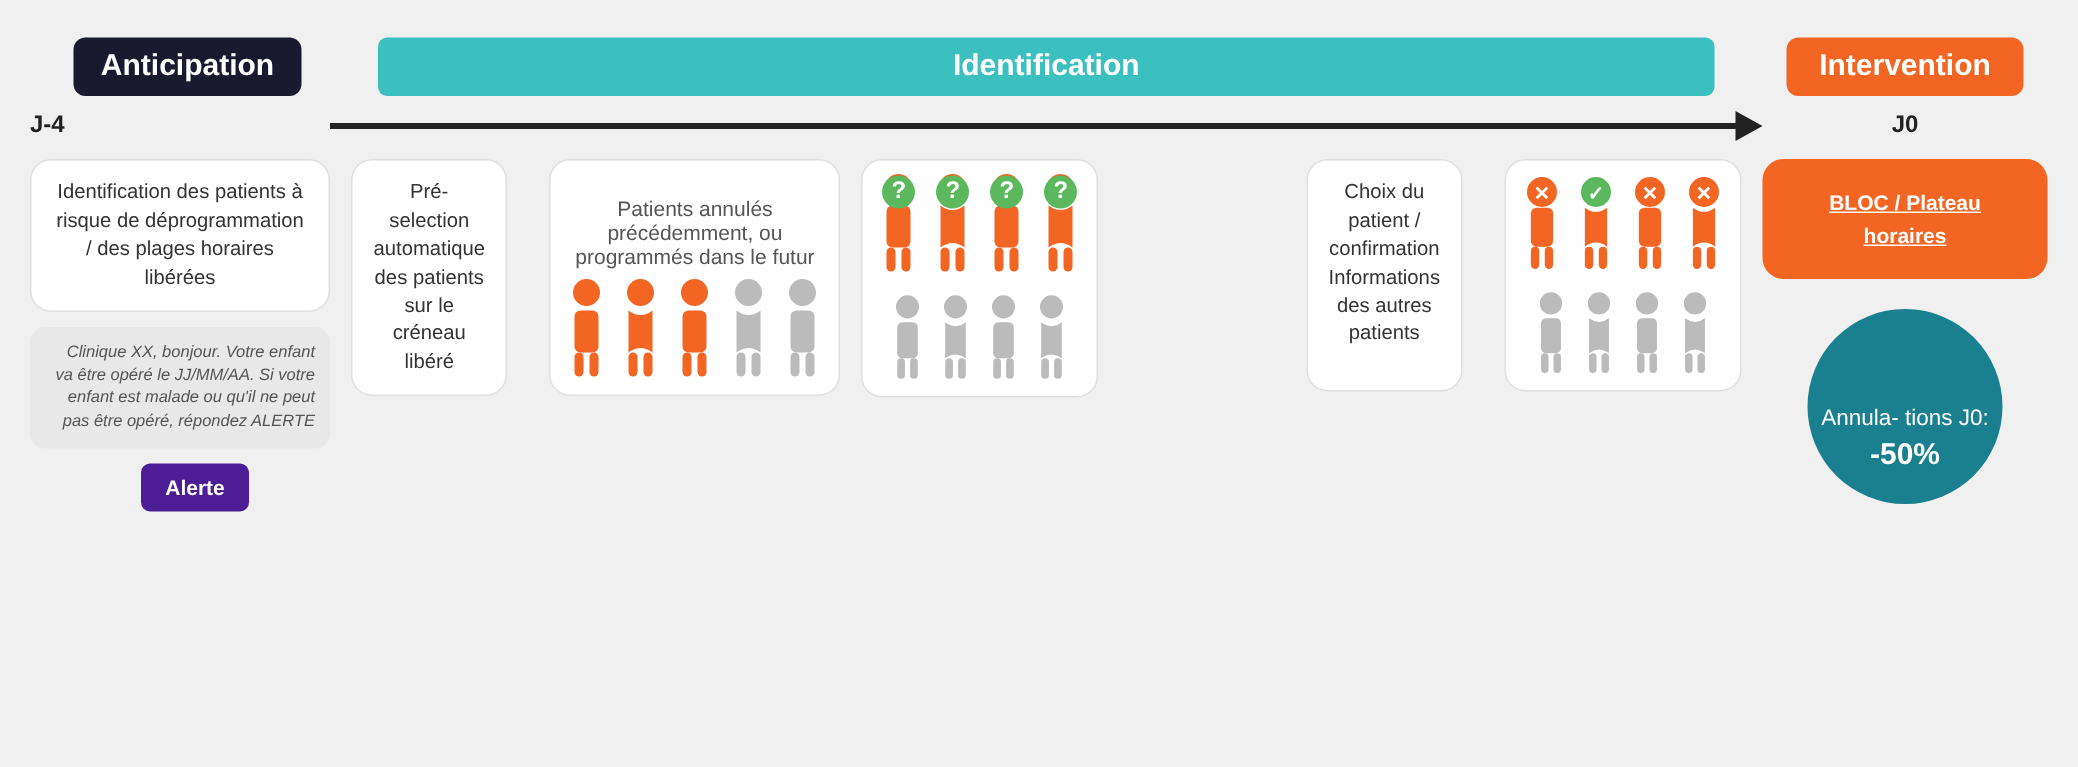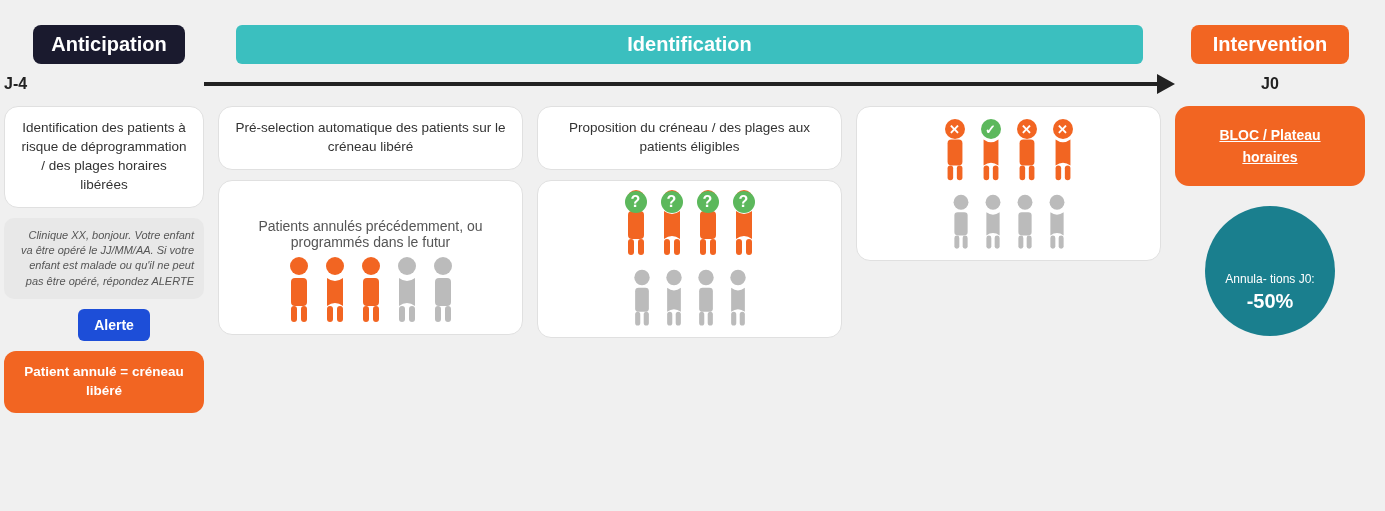--- a/index.html
+++ b/index.html
@@ -7,21 +7,21 @@
       background: #f0f0f0;
       font-family: Arial, sans-serif;
       width: 1385px;
       min-height: 511px;
       overflow: hidden;
     }
     .container {
       width: 1385px;
       min-height: 511px;
       background: #f0f0f0;
-      padding: 18px 20px 18px 4px;
+      padding: 18px 20px 18px 20px;
       position: relative;
     }
 
     
     .phases-row {
       display: flex;
       align-items: center;
       margin-bottom: 0px;
       position: relative;
       height: 52px;
@@ -115,22 +115,21 @@
     .col-anticipation {
       width: 200px;
       flex-shrink: 0;
       display: flex;
       flex-direction: column;
       gap: 10px;
     }
     .col-reprog {
       flex: 1;
       display: flex;
-      flex-direction: column;
-      gap: 10px;
+      gap: 28px;
     }
 
     
     .col-intervention {
       width: 190px;
       flex-shrink: 0;
       display: flex;
       flex-direction: column;
       gap: 10px;
     }
@@ -160,21 +159,21 @@
       background: #e8e8e8;
       border-radius: 10px;
       padding: 10px 10px;
       font-size: 11px;
       color: #555;
       font-style: italic;
       text-align: right;
       line-height: 1.4;
     }
     .btn-alerte {
-      background: #1d4ed8;
+      background: #4c1d95;
       color: white;
       border-radius: 6px;
       padding: 8px 16px;
       font-size: 14px;
       font-weight: bold;
       text-align: center;
       align-self: flex-start;
       margin-left: 20px;
     }
 
@@ -203,21 +202,21 @@
       width: 130px;
       height: 130px;
       display: flex;
       flex-direction: column;
       align-items: center;
       justify-content: center;
       color: white;
       margin: 0 auto;
     }
     .stat-circle-label {
-      font-size: 12px;
+      font-size: 15px;
       text-align: left;
       line-height: 1.2;
       margin-top: 43px;
     }
     .stat-circle-value {
       font-size: 20px;
       font-weight: bold;
       margin-top: 4px;
     }
 
@@ -273,21 +272,20 @@
   </div>
 
   <div class="content-row">
 
     <div class="col-anticipation">
       <div class="card">Identification des patients à risque de déprogrammation / des plages horaires libérées</div>
       <div class="card-gray-text">Clinique XX, bonjour. Votre enfant va être opéré le JJ/MM/AA. Si votre enfant est malade ou qu'il ne peut pas être opéré, répondez ALERTE</div>
       <div style="display:flex; justify-content:center;">
         <div class="btn-alerte">Alerte</div>
       </div>
-      <div class="card-orange">Patient annulé = créneau libéré</div>
     </div>
 
     <div class="col-reprog">
       <div class="card">Pré-selection automatique des patients sur le créneau libéré</div>
       <div class="figures-box">
         <div class="figures-label">Patients annulés précédemment, ou programmés dans le futur</div>
         <div class="figures-row">
 
           <svg width="32" height="70" viewBox="0 0 32 70">
             <circle cx="16" cy="10" r="9" fill="#f26522"></circle>
@@ -317,21 +315,20 @@
             <circle cx="16" cy="10" r="9" fill="#bbb"></circle>
             <rect x="8" y="22" width="16" height="28" rx="4" fill="#bbb"></rect>
             <rect x="8" y="50" width="6" height="16" rx="3" fill="#bbb"></rect>
             <rect x="18" y="50" width="6" height="16" rx="3" fill="#bbb"></rect>
           </svg>
         </div>
       </div>
     </div>
 
     <div class="col-reprog">
-      <div class="card">Proposition du créneau / des plages aux patients éligibles</div>
       <div class="figures-box">
         <div class="figures-row">
 
           <div style="position:relative; display:inline-block;">
             <svg width="32" height="70" viewBox="0 0 32 70">
               <circle cx="16" cy="10" r="9" fill="#f26522"></circle>
               <rect x="8" y="22" width="16" height="28" rx="4" fill="#f26522"></rect>
               <rect x="8" y="50" width="6" height="16" rx="3" fill="#f26522"></rect>
               <rect x="18" y="50" width="6" height="16" rx="3" fill="#f26522"></rect>
             </svg>
@@ -389,20 +386,21 @@
             <circle cx="16" cy="10" r="9" fill="#bbb"></circle>
             <path d="M8 22 Q16 28 24 22 L24 50 Q16 44 8 50 Z" fill="#bbb"></path>
             <rect x="8" y="50" width="6" height="16" rx="3" fill="#bbb"></rect>
             <rect x="18" y="50" width="6" height="16" rx="3" fill="#bbb"></rect>
           </svg>
         </div>
       </div>
     </div>
 
     <div class="col-reprog">
+      <div class="card">Choix du patient / confirmation Informations des autres patients</div>
       <div class="figures-box">
 
         <div class="figures-row" style="margin-bottom:6px;">
           <div style="position:relative; display:inline-block;">
             <svg width="32" height="65" viewBox="0 0 32 70">
               <circle cx="16" cy="10" r="9" fill="#f26522"></circle>
               <rect x="8" y="22" width="16" height="28" rx="4" fill="#f26522"></rect>
               <rect x="8" y="50" width="6" height="16" rx="3" fill="#f26522"></rect>
               <rect x="18" y="50" width="6" height="16" rx="3" fill="#f26522"></rect>
             </svg>

